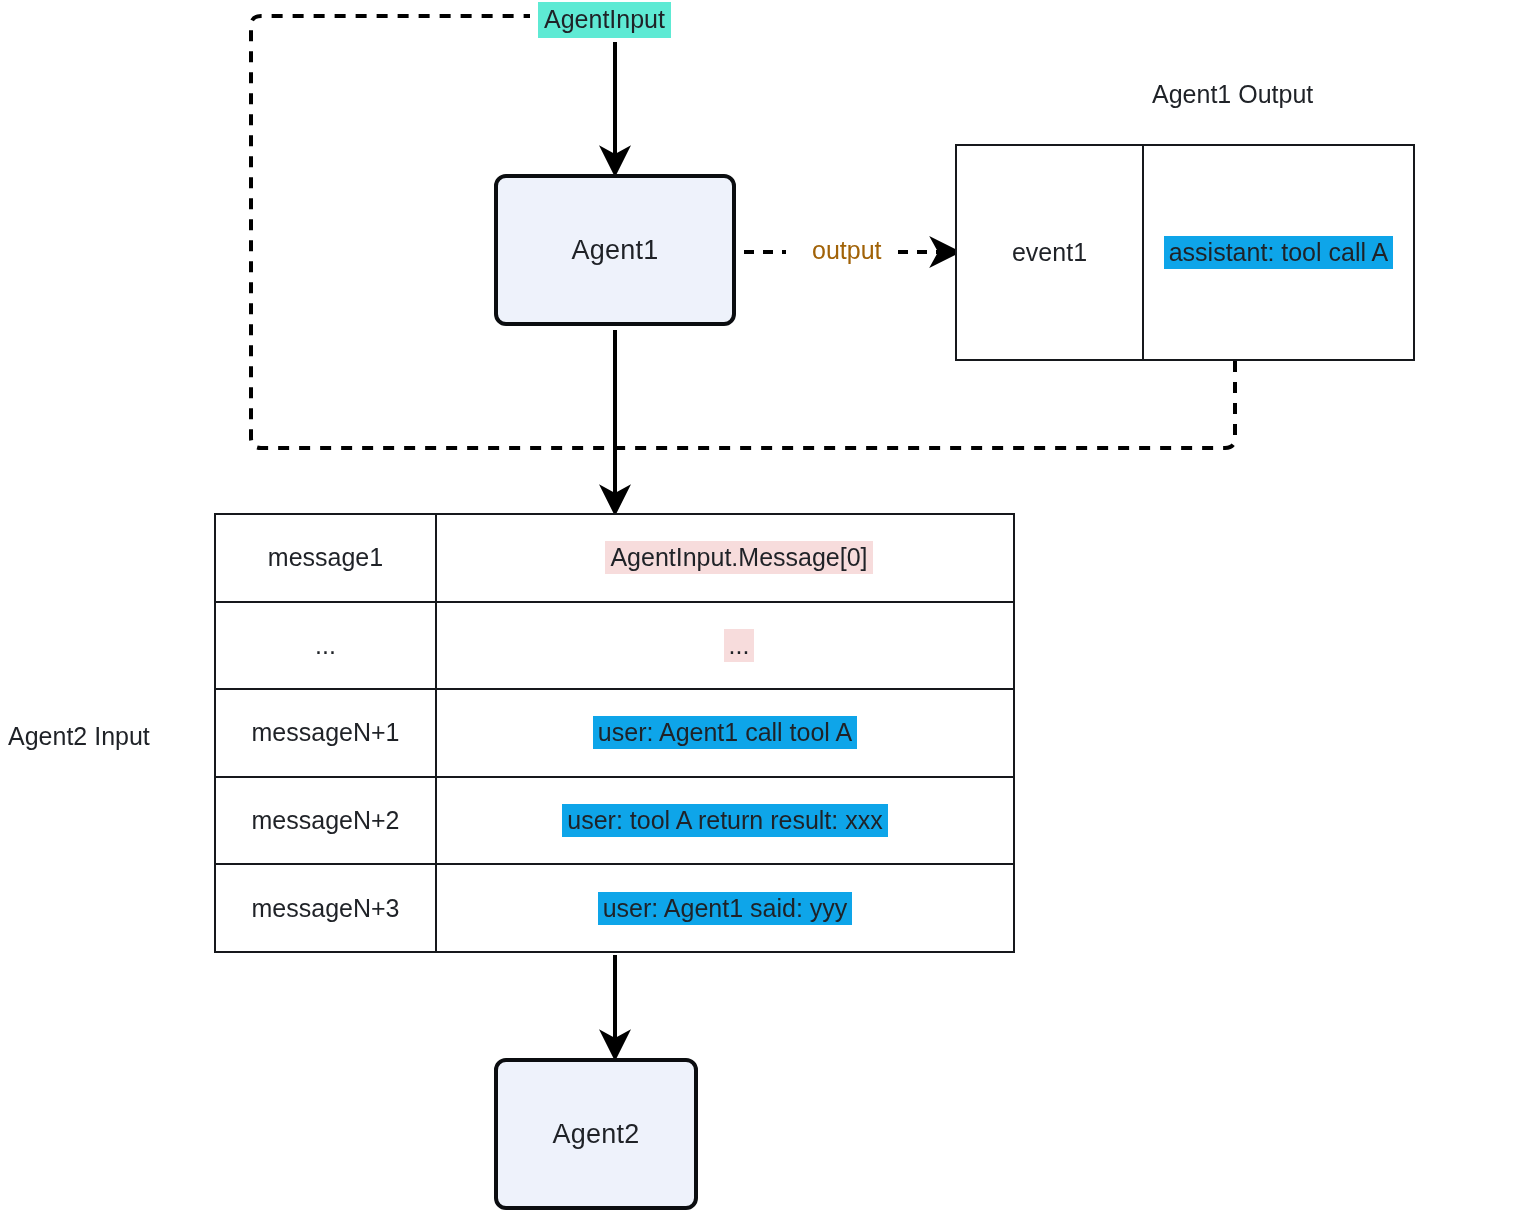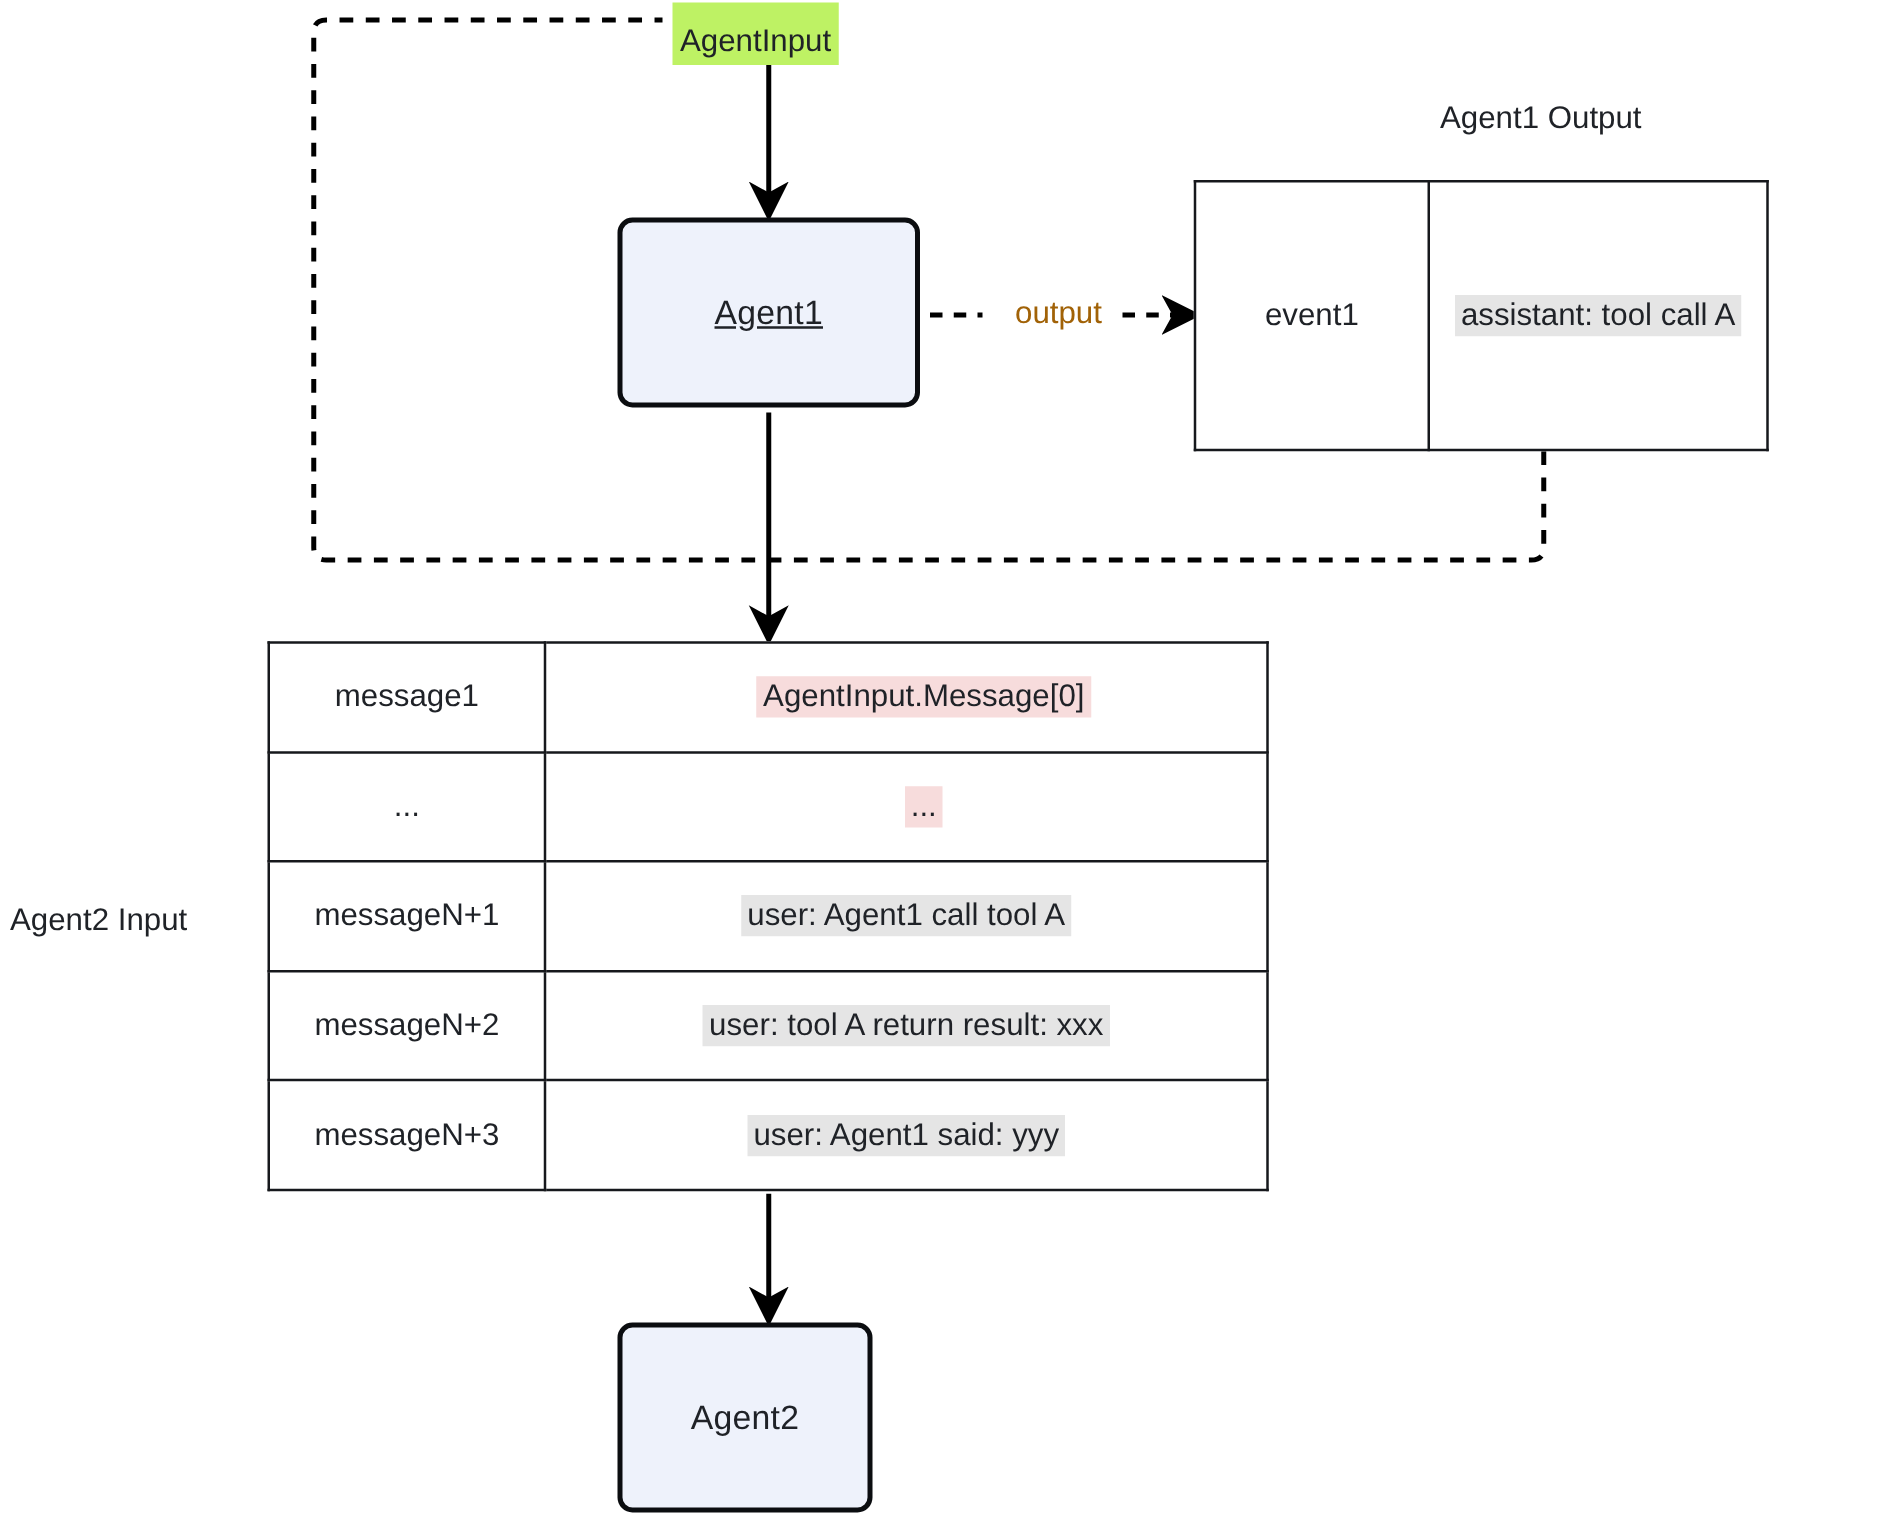--- a/index.html
+++ b/index.html
@@ -34,21 +34,21 @@
     background: #eef2fb;
     border: 4px solid #0b0d10;
     border-radius: 12px;
     display: flex;
     align-items: center;
     justify-content: center;
     font-size: 27px;
     color: #1f2227;
     letter-spacing: .2px;
   }
-  #node-agent1 { left: 494px; top: 174px; width: 242px; height: 152px; text-decoration: underline; }
+  #node-agent1 { left: 494px; top: 174px; width: 242px; height: 152px; }
   #node-agent2 { left: 494px; top: 1058px; width: 204px; height: 152px; }
 
   
   .grid-table {
     position: absolute;
     box-sizing: border-box;
     border-collapse: collapse;
     background: #ffffff;
     table-layout: fixed;
   }
@@ -80,41 +80,41 @@
   #table-agent2-input td { height: 73px; }
   #table-agent2-input td.key { width: 207px; }
 
   
   .hl {
     display: inline-block;
     padding: 2px 5px 3px 5px;
     line-height: 1.12;
     white-space: nowrap;
   }
-  .hl-beige { background: #e5e5e5; }
+  .hl-beige { background: #0ea5e9; }
   .hl-pink  { background: #f7dcdc; margin-left: 28px; }
 
   
   .caption {
     position: absolute;
     font-size: 25px;
     color: #1f2227;
     white-space: nowrap;
     text-align: center;
   }
   #caption-agent1-output { left: 1152px; top: 80px; }
   #caption-agent2-input  { left: 8px;  top: 722px; }
 
   #label-agent-input {
     position: absolute;
     left: 538px;
     top: 2px;
     font-size: 25px;
-    padding: 17px 6px 4px 6px;
-    background: #bef264;
+    padding: 3px 6px 4px 6px;
+    background: #5eead4;
     color: #1f2227;
     white-space: nowrap;
   }
   #label-output {
     position: absolute;
     left: 789px;
     top: 236px;
     font-size: 25px;
     background: #ffffff;
     padding: 0 7px;

